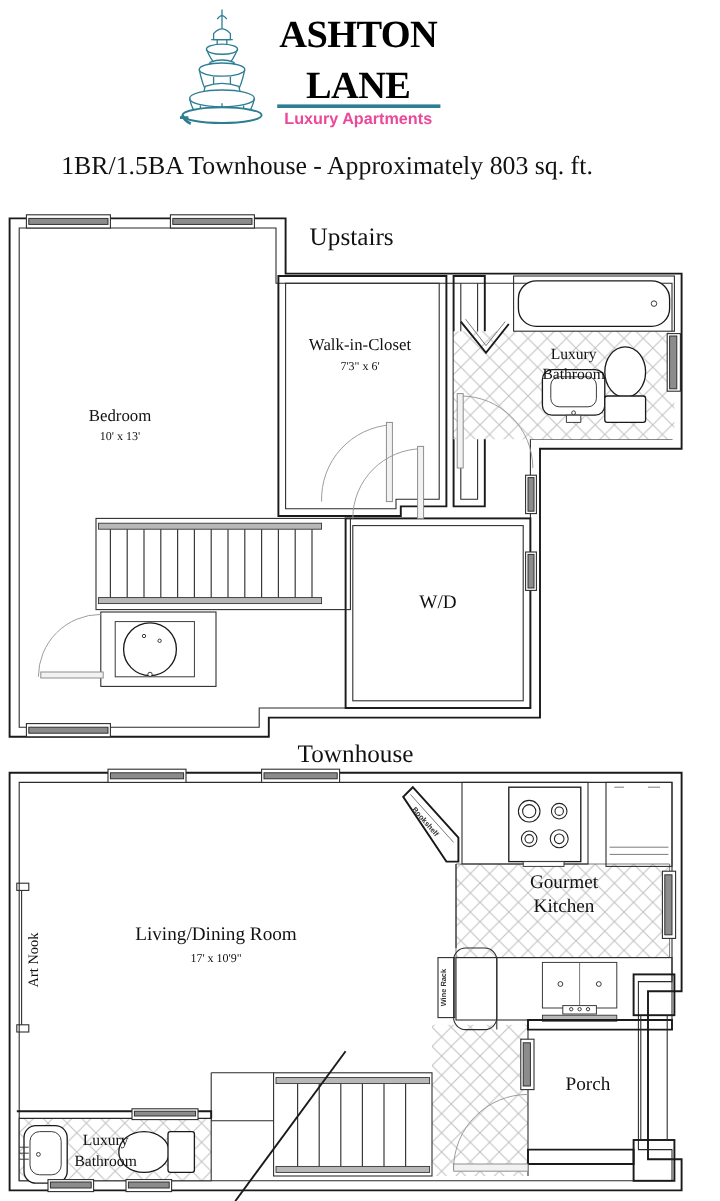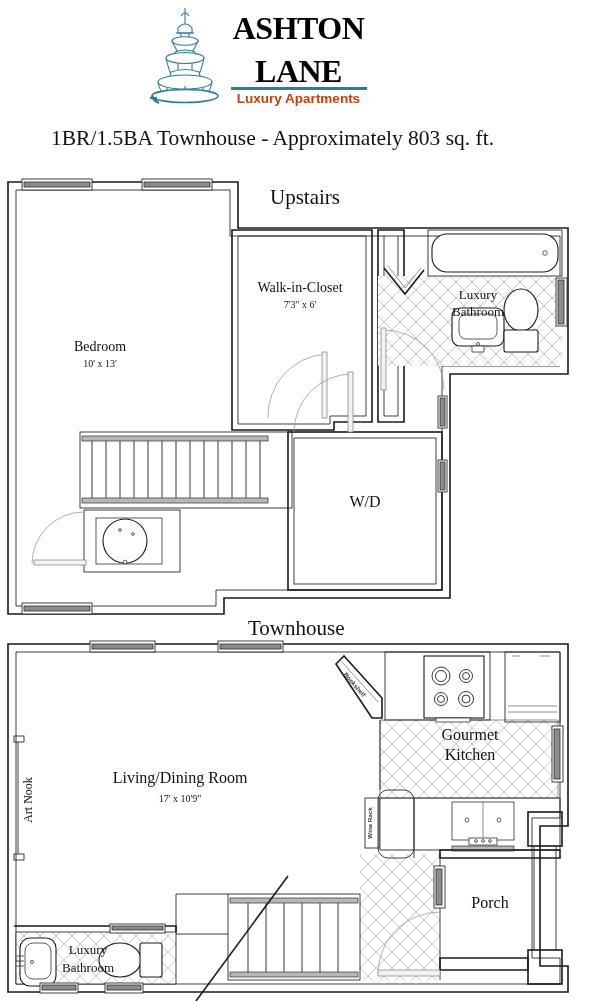--- a/index.html
+++ b/index.html
@@ -54,21 +54,21 @@
   .wm-rule {
     width: 136px; height: 3px;
     background: #2d7d93;
     margin: 1px 0 1px 0;
   }
   .wm-sub {
     font-family: "Liberation Sans", sans-serif;
     font-weight: bold;
     font-size: 13.5px;
     letter-spacing: 0px;
-    color: #c2410c;
+    color: #ec4899;
   }
 
   
   #plan-title {
     position: absolute;
     left: 6px; top: 126px;
     width: 594px;
     font-family: "Liberation Serif", serif;
     font-size: 21.5px;
     color: #111;
@@ -76,21 +76,21 @@
     margin-left: 45px;
   }
 
   
   .floor-label {
     position: absolute;
     font-family: "Liberation Serif", serif;
     font-size: 21px;
     color: #111;
   }
-  #label-upstairs { left: 270px; top: 185px; }
+  #label-upstairs { left: 258px; top: 185px; }
   #label-downstairs { left: 248px; top: 616px; }
 
   
   svg.plan { position: absolute; display:block; }
   #plan-up   { left: 0; top: 178px;  }
   #plan-down { left: 0; top: 640px; }
 
   .wall      { fill: none; stroke: #1a1a1a; stroke-width: 1.6; }
   .wall-thin { fill: none; stroke: #2b2b2b; stroke-width: 0.9; }
   .wall-hair { fill: none; stroke: #555; stroke-width: 0.65; }

